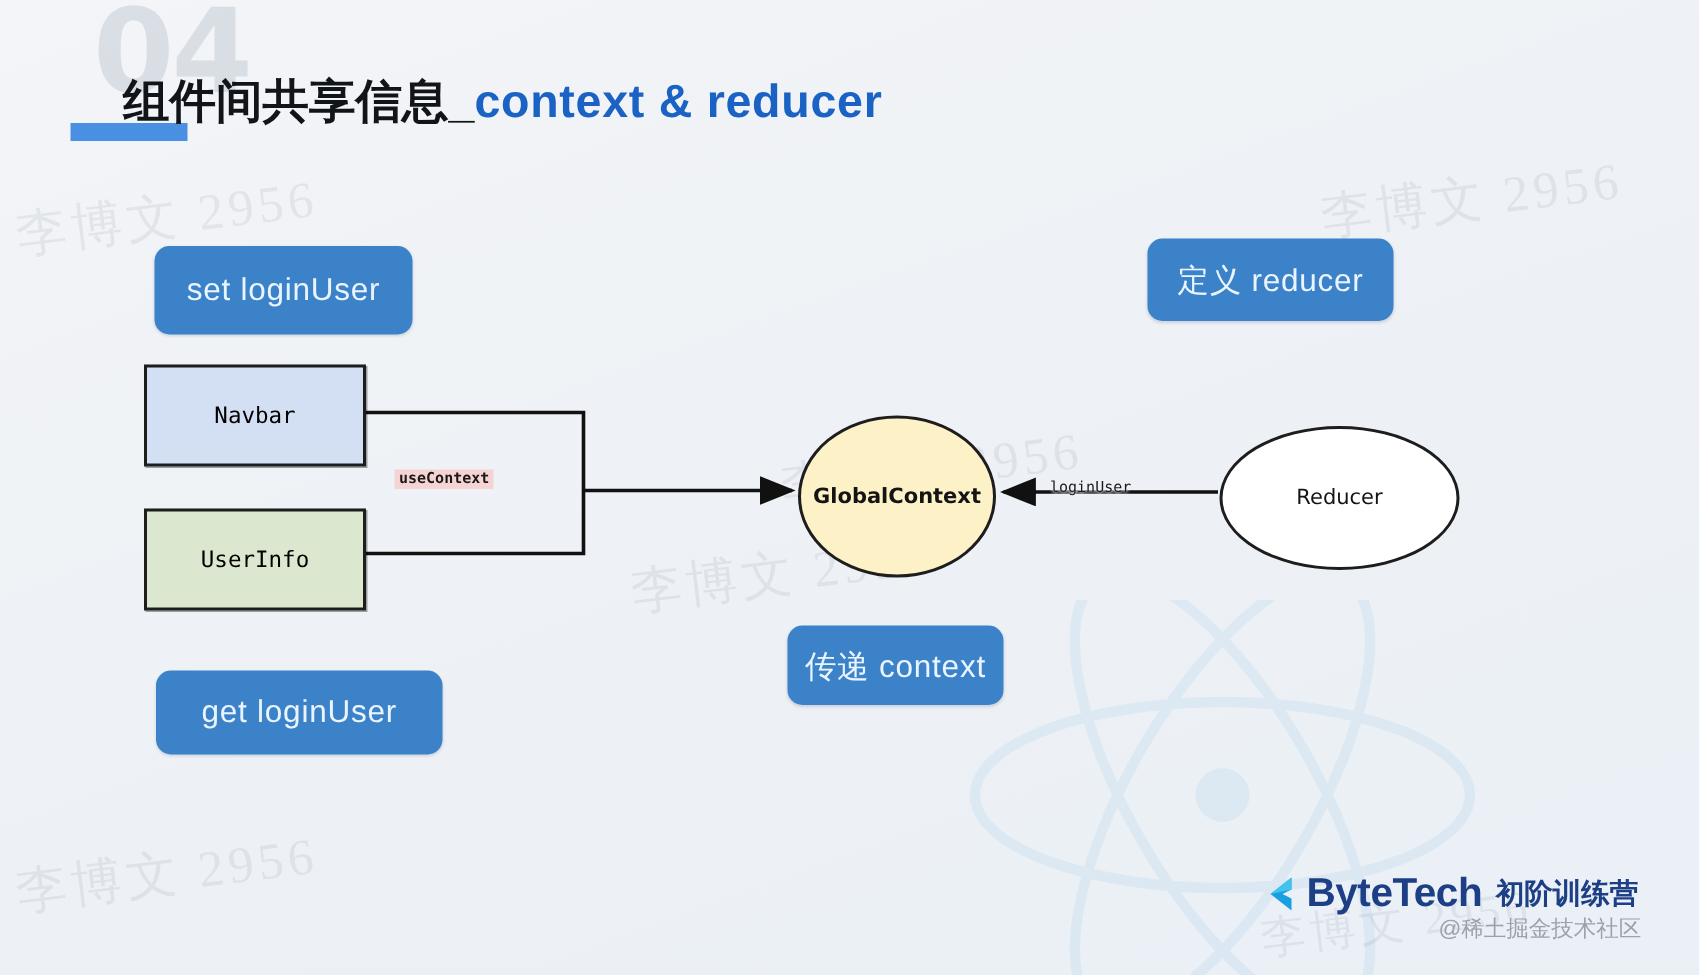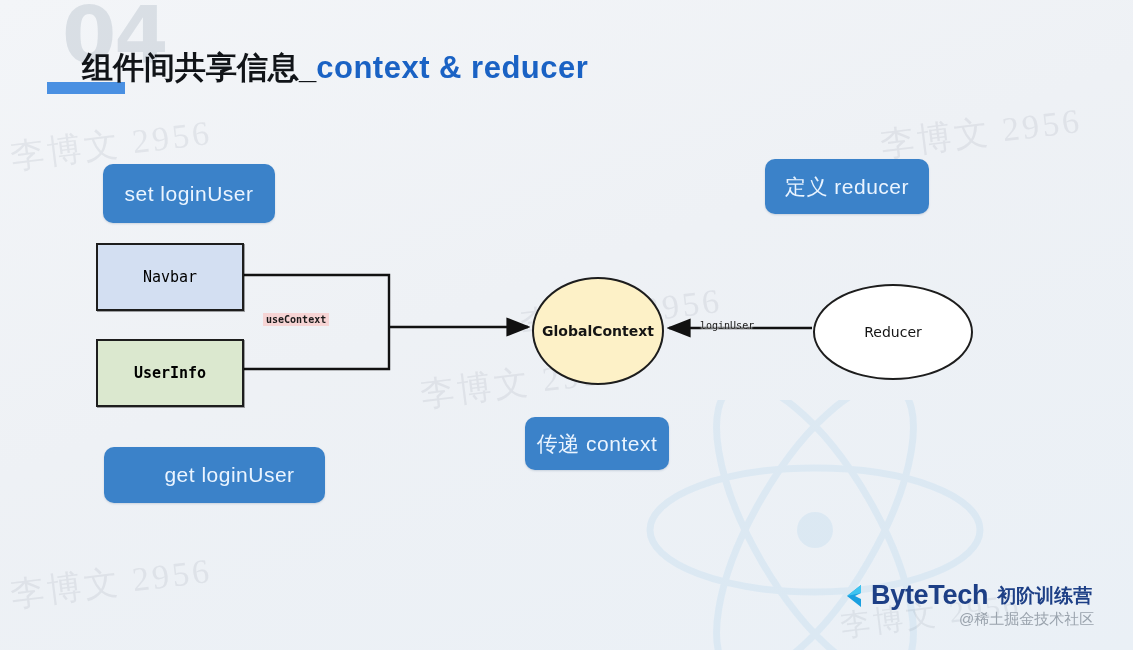--- a/index.html
+++ b/index.html
@@ -95,40 +95,40 @@
     color: #eaf4ff;
     border-radius: 10px;
     display: flex;
     align-items: center;
     justify-content: center;
     font-size: 21px;
     letter-spacing: 0.5px;
     box-shadow: 0 1px 2px rgba(40,70,110,0.18);
   }
   .pill.set-login  { left: 103px; top: 140px; width: 172px; height: 59px; margin-top: 24px; }
-  .pill.get-login  { left: 104px; top: 447px; width: 191px; height: 56px; padding-left: 30px; }
+  .pill.get-login  { left: 104px; top: 447px; width: 191px; height: 56px; }
   .pill.def-reducer{ left: 765px; top: 159px; width: 164px; height: 55px; }
   .pill.pass-ctx   { left: 525px; top: 417px; width: 144px; height: 53px; }
 
   
   .diagram { position: absolute; left: 0; top: 0; width: 1133px; height: 650px; }
 
   .node {
     position: absolute;
     border: 2px solid #1d1d1d;
     display: flex;
     align-items: center;
     justify-content: center;
     font-family: "DejaVu Sans Mono", "Liberation Mono", monospace;
     font-size: 15px;
     color: #000000;
     box-shadow: 1px 1px 0 rgba(0,0,0,0.35);
   }
   .node.navbar   { left: 96px; top: 243px; width: 144px; height: 64px; background: #d3dff2; }
-  .node.userinfo { left: 96px; top: 339px; width: 144px; height: 64px; background: #dbe8cf; font-weight: bold; }
+  .node.userinfo { left: 96px; top: 339px; width: 144px; height: 64px; background: #dbe8cf; }
 
   .ellipse {
     position: absolute;
     border: 2px solid #1d1d1d;
     border-radius: 50%;
     display: flex;
     align-items: center;
     justify-content: center;
     font-family: "DejaVu Sans", sans-serif;
     font-weight: bold;

